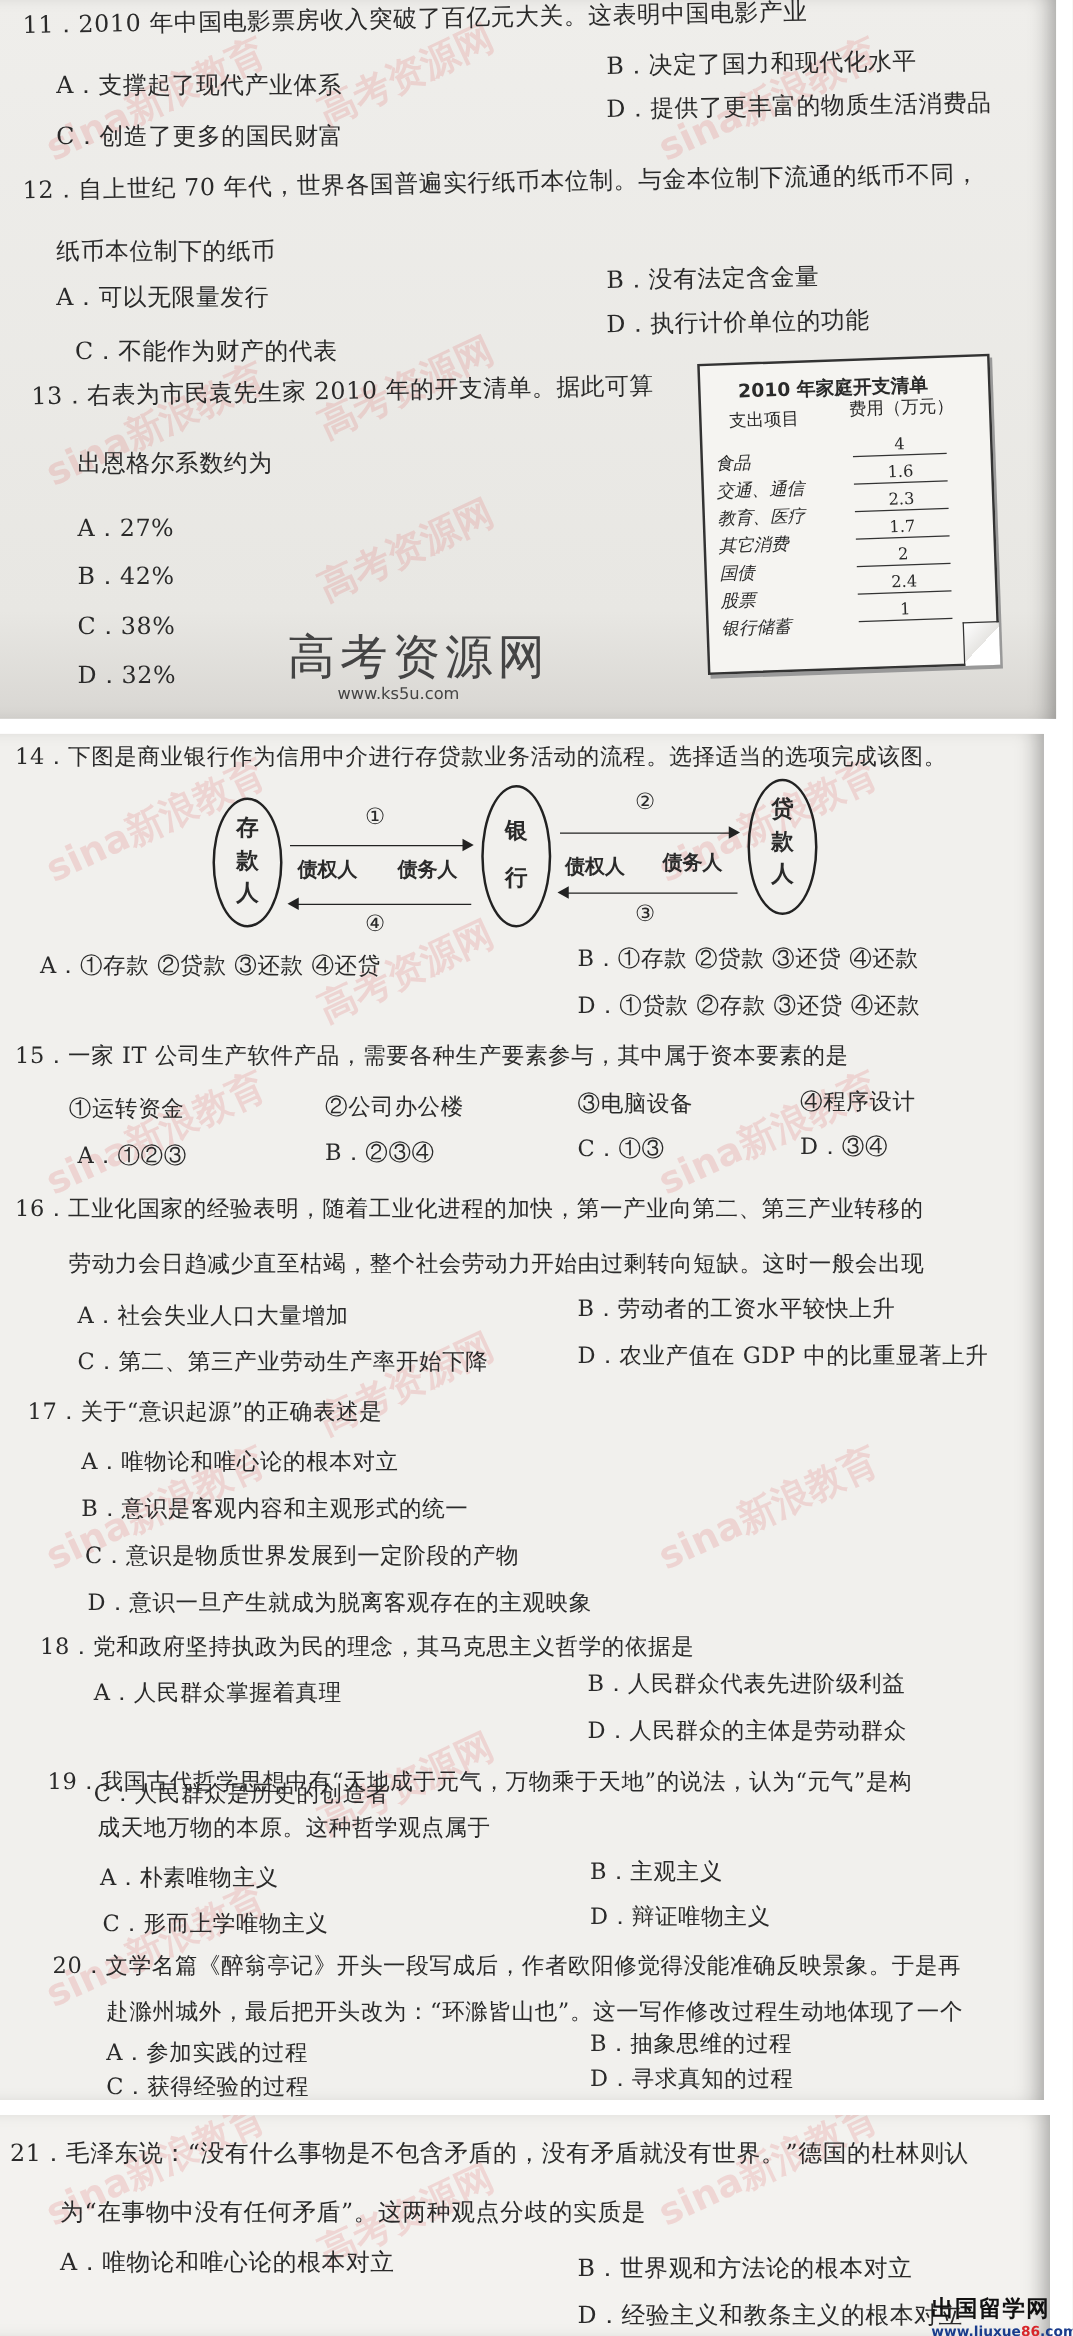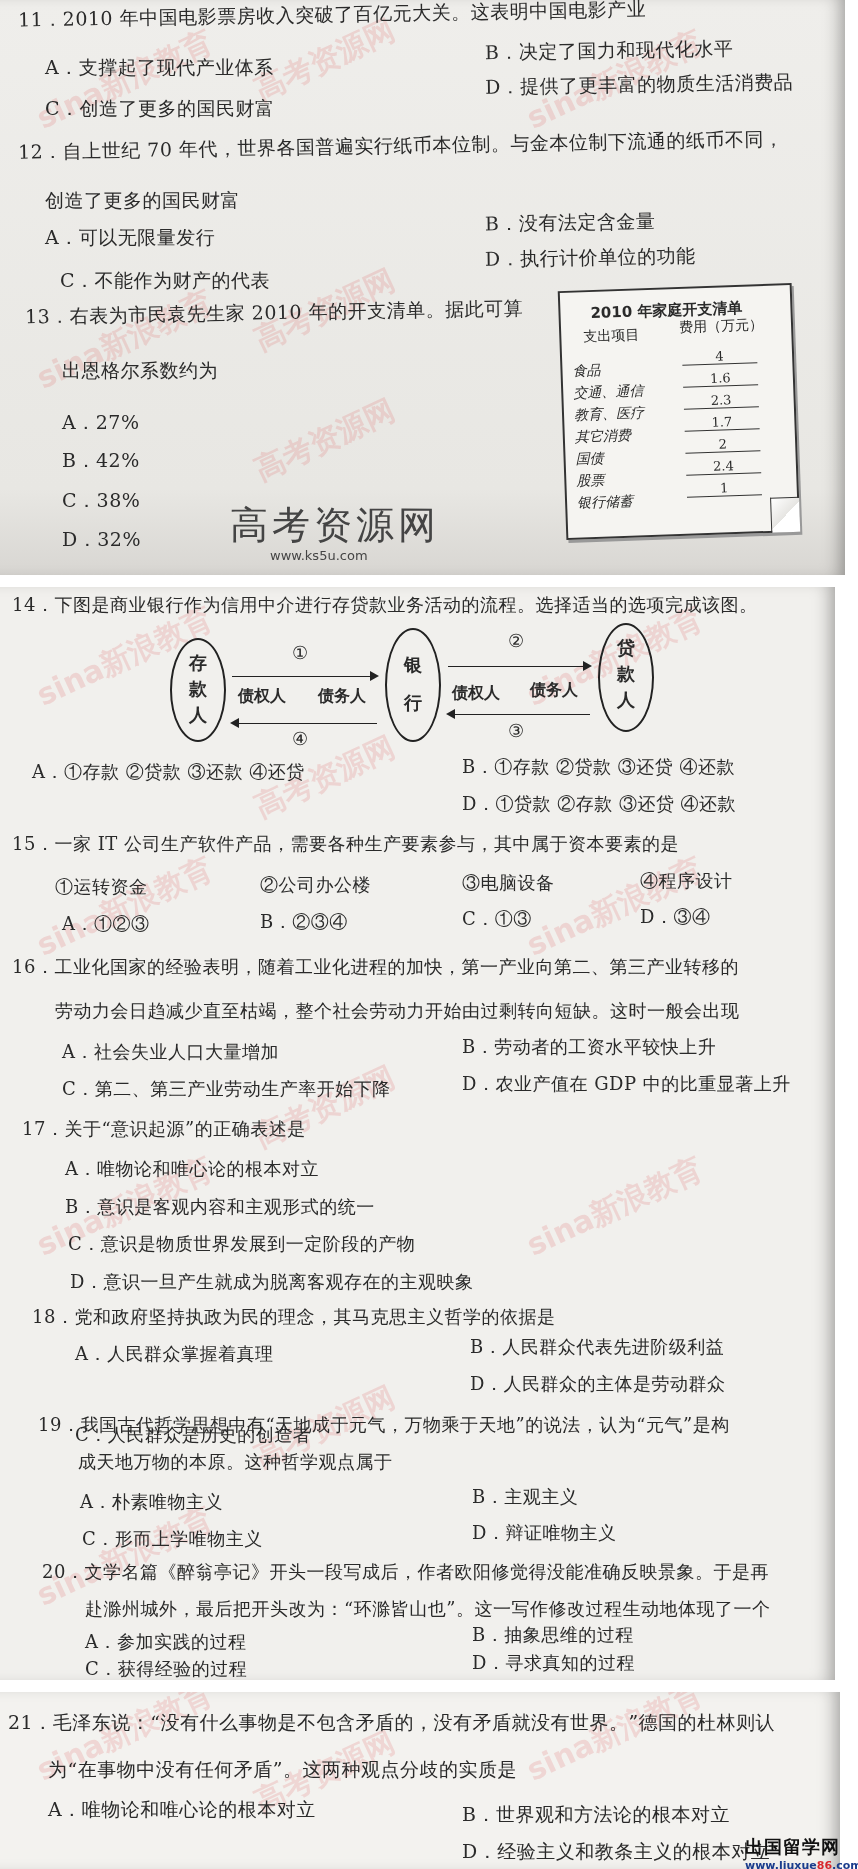--- a/index.html
+++ b/index.html
@@ -60,21 +60,21 @@
   <div class="wm" style="left:250px;top:290px">高考资源网</div>
   <div class="wm" style="left:250px;top:420px">高考资源网</div>
 
   <div class="txt" style="left:18px;top:2px;transform:rotate(-1deg)">11．2010 年中国电影票房收入突破了百亿元大关。这表明中国电影产业</div>
   <div class="txt" style="left:45px;top:55px">A．支撑起了现代产业体系</div>
   <div class="txt" style="left:485px;top:38px;transform:rotate(-1deg)">B．决定了国力和现代化水平</div>
   <div class="txt" style="left:45px;top:96px">C．创造了更多的国民财富</div>
   <div class="txt" style="left:485px;top:72px;transform:rotate(-1deg)">D．提供了更丰富的物质生活消费品</div>
 
   <div class="txt" style="left:18px;top:133px;transform:rotate(-1deg)">12．自上世纪 70 年代，世界各国普遍实行纸币本位制。与金本位制下流通的纸币不同，</div>
-  <div class="txt" style="left:45px;top:188px">创造了更多的国民财富</div>
+  <div class="txt" style="left:45px;top:188px">纸币本位制下的纸币</div>
   <div class="txt" style="left:45px;top:225px">A．可以无限量发行</div>
   <div class="txt" style="left:485px;top:210px;transform:rotate(-1deg)">B．没有法定含金量</div>
   <div class="txt" style="left:60px;top:268px">C．不能作为财产的代表</div>
   <div class="txt" style="left:485px;top:245px;transform:rotate(-1deg)">D．执行计价单位的功能</div>
 
   <div class="txt" style="left:25px;top:300px;transform:rotate(-1deg)">13．右表为市民袁先生家 2010 年的开支清单。据此可算</div>
   <div class="txt" style="left:62px;top:358px">出恩格尔系数约为</div>
   <div class="txt" style="left:62px;top:410px">A．27%</div>
   <div class="txt" style="left:62px;top:448px">B．42%</div>
   <div class="txt" style="left:62px;top:488px">C．38%</div>

